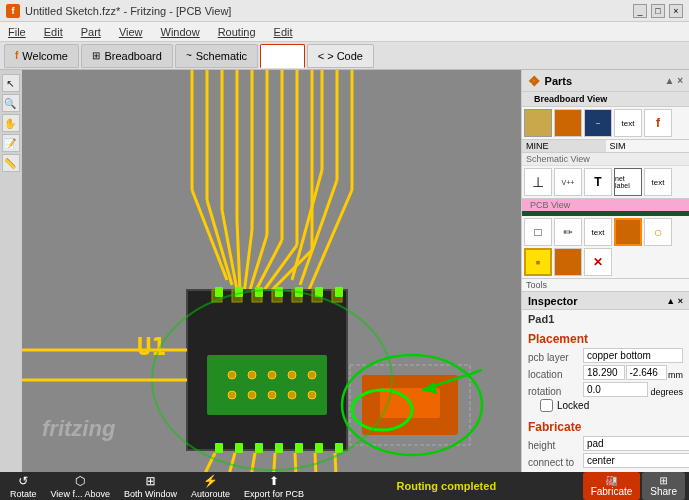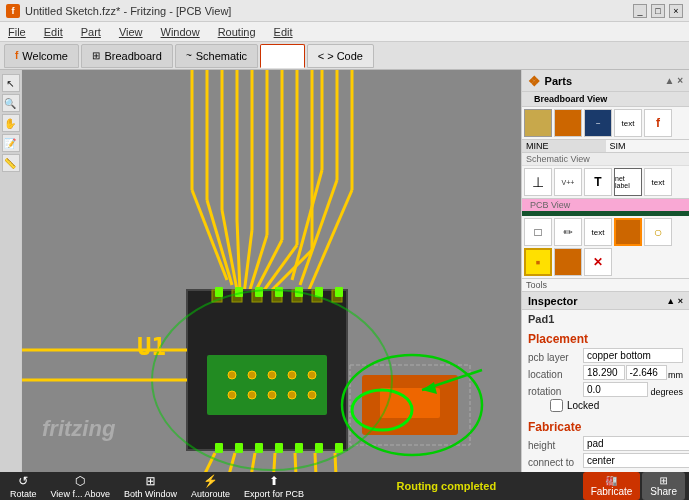--- a/index.html
+++ b/index.html
@@ -183,21 +183,21 @@
       background: white;
       border: 1px solid #ccc;
       padding: 1px 3px;
       font-size: 10px;
       appearance: none;
       -webkit-appearance: none;
     }
     .inspector-checkbox-row {
       display: flex;
       align-items: center;
-      margin: 2px 22px;
+      margin: 2px 12px;
       font-size: 10px;
       gap: 4px;
     }
 
     
     #bottom-toolbar {
       height: 28px;
       background: #2a2a2a;
       display: flex;
       align-items: center;

